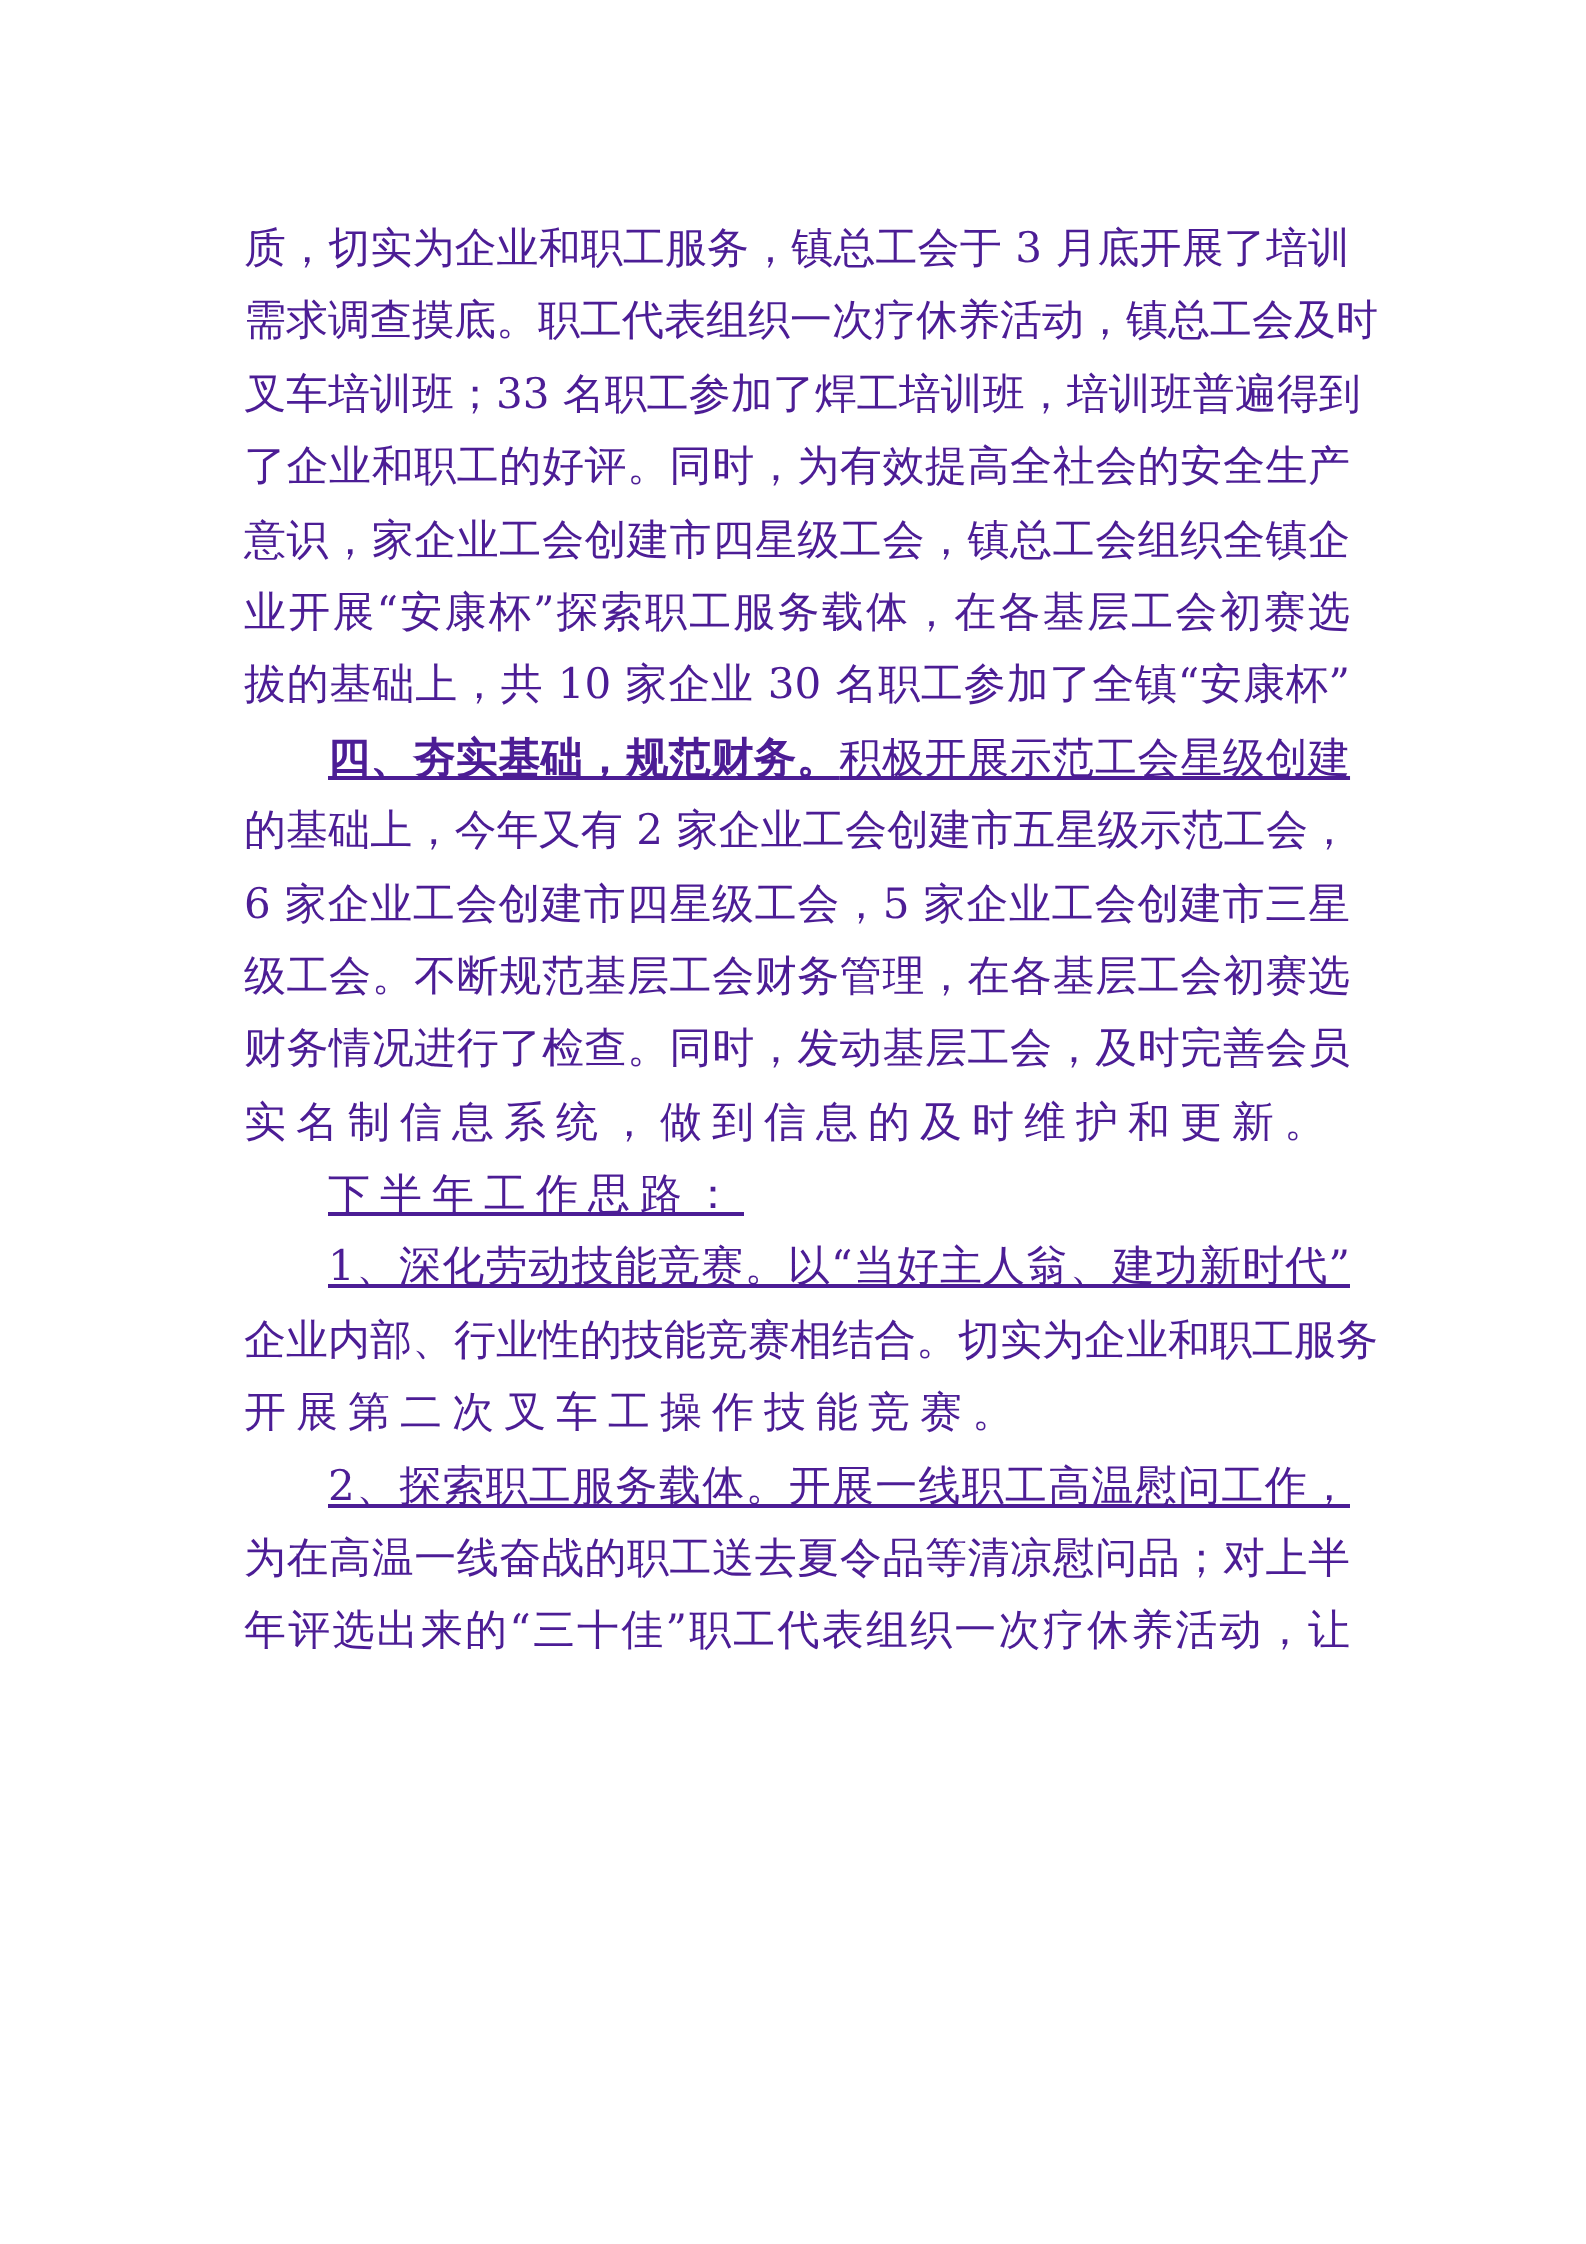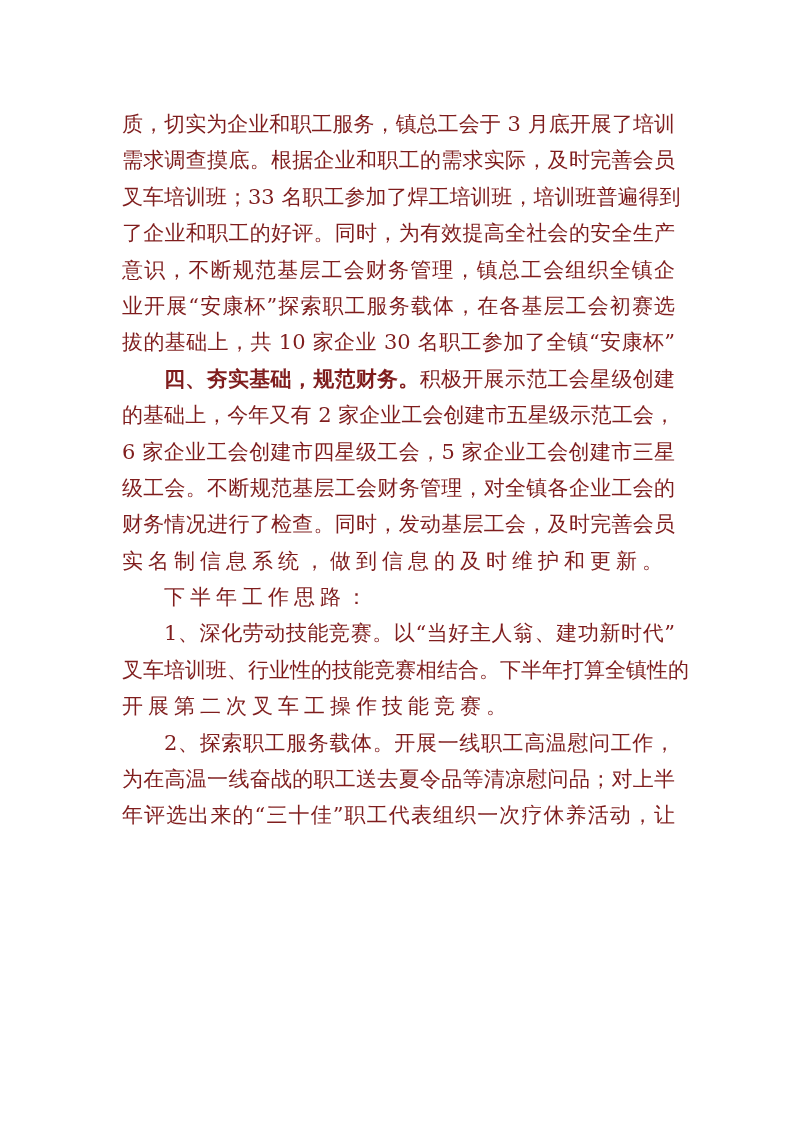--- a/index.html
+++ b/index.html
@@ -4,66 +4,66 @@
 <style>
   html, body { margin: 0; padding: 0; background: #ffffff; }
   body { width: 793px; height: 1122px; position: relative; overflow: hidden; }
   .page {
     position: absolute;
     left: 122px;
     top: 106px;
     width: 553px;
     font-family: "DejaVu Serif", "Liberation Serif", serif;
     font-size: 21px;
-    color: #7f1d1d;
+    color: #4c1d95;
     line-height: 36.4px;
   }
   .line {
     display: block;
     height: 36.4px;
     white-space: nowrap;
     text-align: justify;
     text-align-last: justify;
     letter-spacing: 0;
   }
   .line.last { text-align-last: left; letter-spacing: 5px; }
-  .indent { padding-left: 42px; }
+  .indent { padding-left: 42px; text-decoration: underline; }
   .bold { font-weight: bold; letter-spacing: 0; }
 </style>
 </head>
 <body>
 
 <div class="page">
 
   <div>
     <span class="line">质，切实为企业和职工服务，镇总工会于 3 月底开展了培训</span>
-    <span class="line">需求调查摸底。根据企业和职工的需求实际，及时完善会员</span>
+    <span class="line">需求调查摸底。职工代表组织一次疗休养活动，镇总工会及时</span>
     <span class="line">叉车培训班；33 名职工参加了焊工培训班，培训班普遍得到</span>
     <span class="line">了企业和职工的好评。同时，为有效提高全社会的安全生产</span>
-    <span class="line">意识，不断规范基层工会财务管理，镇总工会组织全镇企</span>
+    <span class="line">意识，家企业工会创建市四星级工会，镇总工会组织全镇企</span>
     <span class="line">业开展“安康杯”探索职工服务载体，在各基层工会初赛选</span>
     <span class="line">拔的基础上，共 10 家企业 30 名职工参加了全镇“安康杯”</span>
   </div>
 
   <div>
     <span class="line indent"><b class="bold">四、夯实基础，规范财务。</b><span>积极开展示范工会星级创建</span></span>
     <span class="line">的基础上，今年又有 2 家企业工会创建市五星级示范工会，</span>
     <span class="line">6 家企业工会创建市四星级工会，5 家企业工会创建市三星</span>
-    <span class="line">级工会。不断规范基层工会财务管理，对全镇各企业工会的</span>
+    <span class="line">级工会。不断规范基层工会财务管理，在各基层工会初赛选</span>
     <span class="line">财务情况进行了检查。同时，发动基层工会，及时完善会员</span>
     <span class="line last">实名制信息系统，做到信息的及时维护和更新。</span>
   </div>
 
   <div>
     <span class="line last indent">下半年工作思路：</span>
   </div>
 
   <div>
     <span class="line indent">1、深化劳动技能竞赛。以“当好主人翁、建功新时代”</span>
-    <span class="line">叉车培训班、行业性的技能竞赛相结合。下半年打算全镇性的</span>
+    <span class="line">企业内部、行业性的技能竞赛相结合。切实为企业和职工服务</span>
     <span class="line last">开展第二次叉车工操作技能竞赛。</span>
   </div>
 
   <div>
     <span class="line indent">2、探索职工服务载体。开展一线职工高温慰问工作，</span>
     <span class="line">为在高温一线奋战的职工送去夏令品等清凉慰问品；对上半</span>
     <span class="line">年评选出来的“三十佳”职工代表组织一次疗休养活动，让</span>
   </div>
 
 </div>

